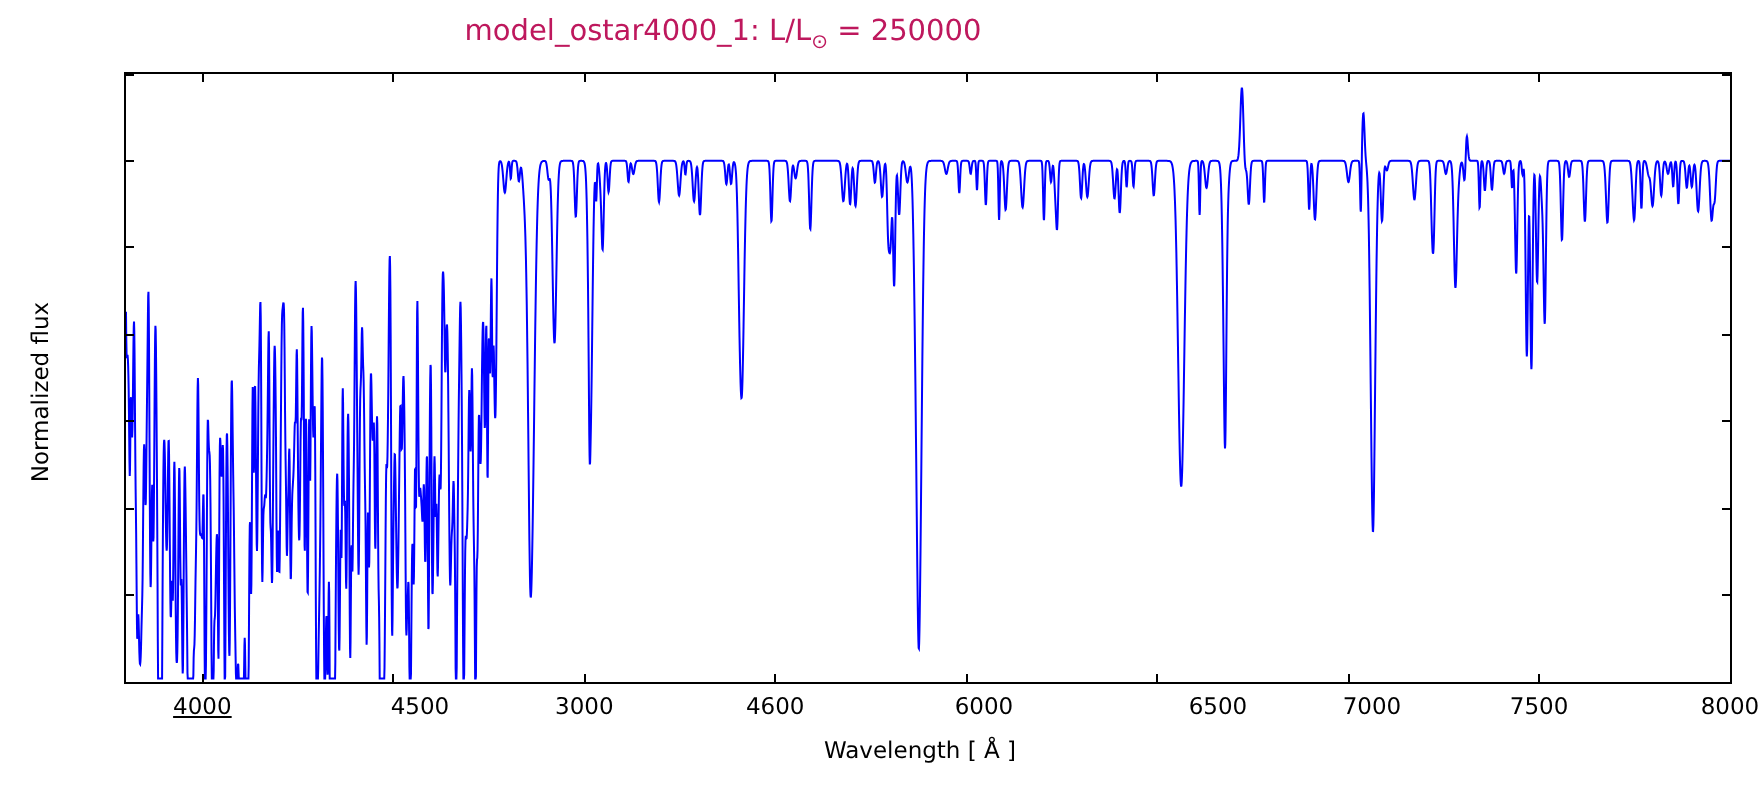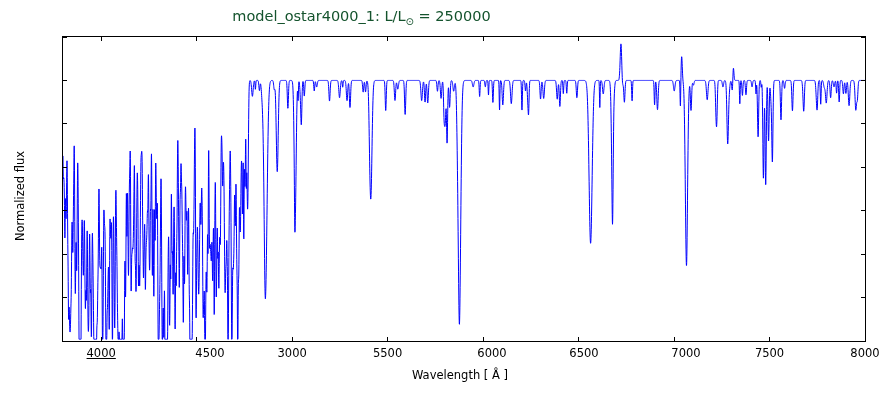--- a/index.html
+++ b/index.html
@@ -19,21 +19,21 @@
     height: 400px;
     background: #ffffff;
   }
   #plot-title {
     position: absolute;
     left: 0;
     top: 8px;
     width: 723px;
     text-align: center;
     font-size: 14.5px;
-    color: #14532d;
+    color: #be185d;
     letter-spacing: 0px;
   }
   #plot-title .sub {
     font-size: 10px;
     vertical-align: sub;
   }
   #axes-area {
     position: absolute;
     left: 62px;
     top: 36px;
@@ -121,27 +121,27 @@
       <div class="tick-mark" style="left: 100.69px; width: 1px; height: 4px; top: 337px;"></div>
       <div class="xtick-label" style="left: 101.19px; text-decoration: underline;">4000</div>
       <div class="tick-mark" style="left: 196.167px; width: 1px; height: 4px; top: 37px;"></div>
       <div class="tick-mark" style="left: 196.167px; width: 1px; height: 4px; top: 337px;"></div>
       <div class="xtick-label" style="left: 210px;">4500</div>
       <div class="tick-mark" style="left: 291.643px; width: 1px; height: 4px; top: 37px;"></div>
       <div class="tick-mark" style="left: 291.643px; width: 1px; height: 4px; top: 337px;"></div>
       <div class="xtick-label" style="left: 292.143px;">3000</div>
       <div class="tick-mark" style="left: 387.119px; width: 1px; height: 4px; top: 37px;"></div>
       <div class="tick-mark" style="left: 387.119px; width: 1px; height: 4px; top: 337px;"></div>
-      <div class="xtick-label" style="left: 387.619px;">5500</div>
+      <div class="xtick-label" style="left: 387.619px;">4600</div>
       <div class="tick-mark" style="left: 482.595px; width: 1px; height: 4px; top: 37px;"></div>
       <div class="tick-mark" style="left: 482.595px; width: 1px; height: 4px; top: 337px;"></div>
       <div class="xtick-label" style="left: 492px;">6000</div>
       <div class="tick-mark" style="left: 578.071px; width: 1px; height: 4px; top: 37px;"></div>
       <div class="tick-mark" style="left: 578.071px; width: 1px; height: 4px; top: 337px;"></div>
-      <div class="xtick-label" style="left: 584px; text-align: center;">6500</div>
+      <div class="xtick-label" style="left: 609px; text-align: center;">6500</div>
       <div class="tick-mark" style="left: 673.548px; width: 1px; height: 4px; top: 37px;"></div>
       <div class="tick-mark" style="left: 673.548px; width: 1px; height: 4px; top: 337px;"></div>
       <div class="xtick-label" style="left: 686px;">7000</div>
       <div class="tick-mark" style="left: 769.024px; width: 1px; height: 4px; top: 37px;"></div>
       <div class="tick-mark" style="left: 769.024px; width: 1px; height: 4px; top: 337px;"></div>
       <div class="xtick-label" style="left: 769.524px;">7500</div>
       <div class="tick-mark" style="left: 864.5px; width: 1px; height: 4px; top: 37px;"></div>
       <div class="tick-mark" style="left: 864.5px; width: 1px; height: 4px; top: 337px;"></div>
       <div class="xtick-label" style="left: 865px;">8000</div>
       <div class="tick-mark" style="top: 340.5px; height: 1px; width: 4px; left: 63px;"></div>

